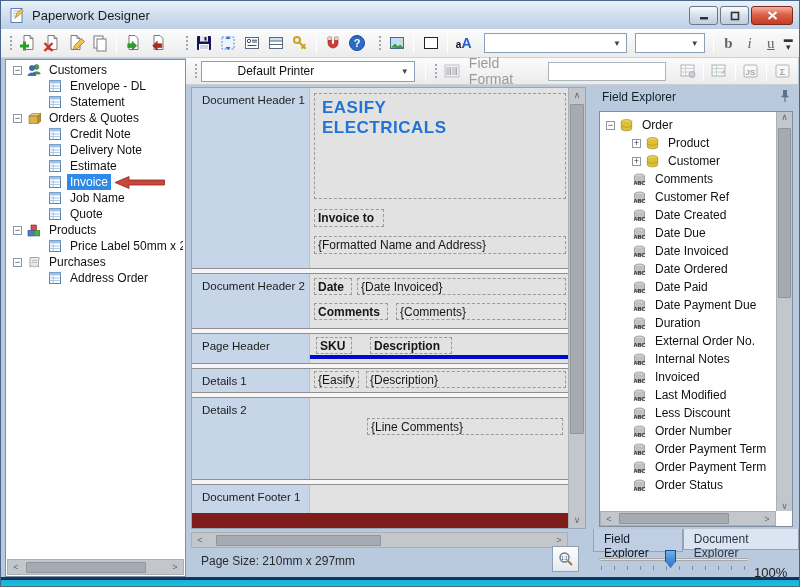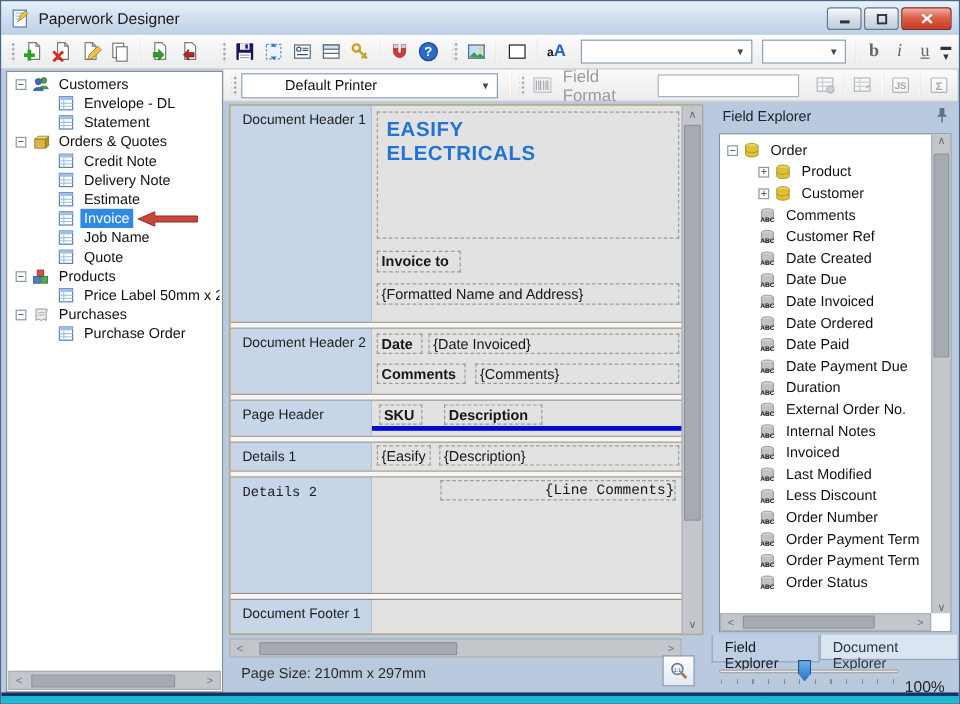--- a/index.html
+++ b/index.html
@@ -64,21 +64,21 @@
   .trow.lvl1{ padding-left:40px; }
   .exp{ width:9px; height:9px; border:1px solid #8899aa; background:#fff; font-size:9px;
     line-height:7px; text-align:center; color:#333; margin-right:5px; flex:0 0 9px; }
   .ticon{ width:14px; height:14px; margin-right:5px; flex:0 0 14px; }
   .tlabel{ padding:1px 3px; }
   .trow.selected .tlabel{ background:#2e8ae6; color:#fff; }
   .sel-arrow{ margin-left:3px; display:flex; align-items:center; }
 
   
   .canvas{ position:absolute; left:190px; top:29px; width:395px; height:442px;
-    background:#eab308; border:1px solid #98a6b5; }
+    background:#7f1d1d; border:1px solid #98a6b5; }
   .sections{ position:absolute; left:0; top:0; width:377px; overflow:hidden; height:440px; }
   .section{ display:flex; position:relative; }
   .sec-label{ width:118px; background:#c7d5e9; border-right:1px solid #b3c2d6;
     font-size:11.5px; color:#1c1c1c; padding:6px 4px 0 10px; }
   .sec-content{ position:relative; flex:1; background:#e2e2e2; }
   .sec-sep{ height:6px; background:#f6f6f6; border-top:1px solid #8f8f8f; border-bottom:1px solid #8f8f8f; }
   .field{ position:absolute; border:1px dashed #9b9b9b; font-size:12px; color:#161616;
     padding:1px 0 0 3px; overflow:hidden; white-space:nowrap; line-height:14px; }
   .field.b{ font-weight:bold; }
   .field.logo{ font-size:17px; font-weight:bold; color:#2273d8; line-height:20px;
@@ -535,21 +535,21 @@
 
           <div class="trow lvl1">
 
             <span class="ticon">
               <svg width="14" height="14">
                 <rect x="1.5" y="1.5" width="11" height="11" fill="#fff" stroke="#5b7fae"></rect>
                 <rect x="1.5" y="1.5" width="11" height="2.8" fill="#9cc0e8"></rect>
                 <path d="M5.2 4.3v8.2M1.5 7h11M1.5 9.6h11" stroke="#9cc0e8" stroke-width=".9"></path>
               </svg>
             </span>
-            <span class="tlabel">Purchase Order</span>
+            <span class="tlabel">Address Order</span>
 
           </div>
 
       </div>
       <div class="sb-h tree-hscroll">
         <span class="sb-ab">&lt;</span>
         <div class="sb-thumb-h" style="width:120px; margin-left:2px"></div>
         <span class="sb-ab" style="margin-left:auto">&gt;</span>
       </div>
     </div>
@@ -586,24 +586,24 @@
           </div>
           <div class="sec-sep"></div>
           <div class="section" style="height: 23px;">
             <div class="sec-label">Details 1</div>
             <div class="sec-content">
               <div class="field box" style="left: 4px; top: 2px; width: 45px; height: 17px;">{Easify</div>
               <div class="field box" style="left: 56px; top: 2px; width: 200px; height: 17px;">{Description}</div>
             </div>
           </div>
           <div class="sec-sep"></div>
-          <div class="section" style="height: 96px; font-family: Liberation Mono, monospace;">
+          <div class="section" style="height: 81px;">
             <div class="sec-label">Details 2</div>
             <div class="sec-content">
-              <div class="field box" style="left: 57px; top: 2px; width: 196px; height: 17px; text-align: right;">{Line Comments}</div>
+              <div class="field box" style="left: 57px; top: 20px; width: 196px; height: 17px;">{Line Comments}</div>
             </div>
           </div>
           <div class="sec-sep"></div>
           <div class="section" style="height: 28px;">
             <div class="sec-label">Document Footer 1</div>
             <div class="sec-content"></div>
           </div>
         </div>
       <div class="sb-v">
         <div class="sb-ab">∧</div>

